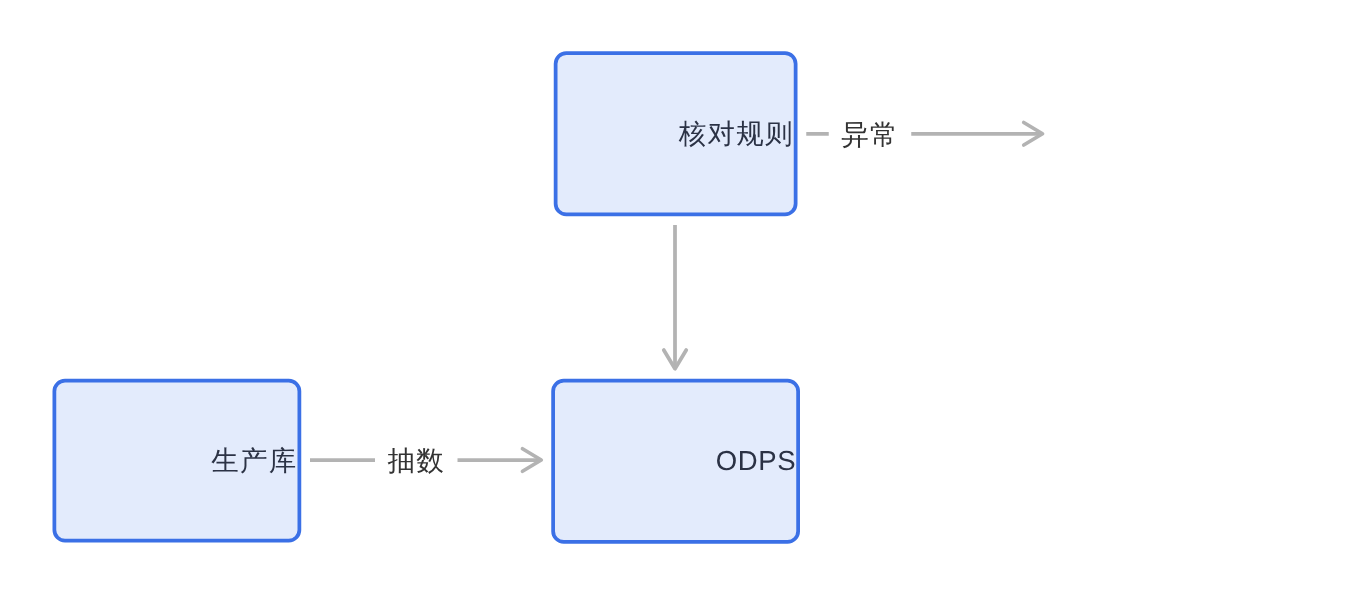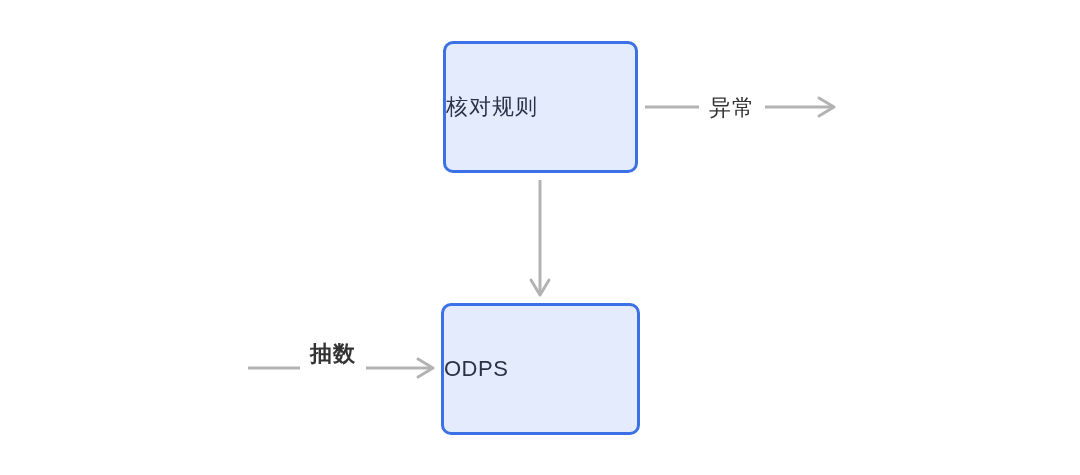--- a/index.html
+++ b/index.html
@@ -31,40 +31,40 @@
   .node{
     position:absolute;
     box-sizing:border-box;
     border:3px solid var(--node-border);
     border-radius:10px;
     background:var(--node-fill);
     color:var(--node-text);
     font-size:22px;
     display:flex;
     align-items:center;
-    justify-content:flex-start;
+    justify-content:flex-end;
     letter-spacing:1px;
   }
   .node-check-rules   {left:443px; top:41px;  width:195px; height:132px;}
   .node-fund-risk     {left:842px; top:40px;  width:198px; height:135px;}
   .node-odps          {left:441px; top:303px; width:199px; height:132px; letter-spacing:0.5px;}
   .node-production-db {left:42px;  top:303px; width:199px; height:131px;}
   .edge-label{
     position:absolute;
     transform:translate(-50%,-50%);
     background:var(--bg);
     color:var(--label-text);
     font-size:22px;
     padding:2px 10px;
     letter-spacing:1px;
     white-space:nowrap;
   }
-  .edge-label-exception{left:732px; top:108px;}
+  .edge-label-exception{left:696px; top:108px;}
   .edge-label-query    {left:540px; top:237px;}
-  .edge-label-extract  {left:333px; top:354px;font-weight:bold;}
+  .edge-label-extract  {left:333px; top:369px;}
   .watermark{
     position:absolute;
     right:17px;
     bottom:13px;
     color:var(--watermark);
     font-size:17px;
     letter-spacing:1px;
   }
 </style>
 </head>
@@ -85,20 +85,23 @@
 
   <div class="node node-check-rules">
     <span>核对规则</span>
   </div>
 
 
   <div class="node node-odps">
     <span>ODPS</span>
   </div>
 
+  <div class="node node-production-db">
+    <span>生产库</span>
+  </div>
 
   <span class="edge-label edge-label-exception">异常</span>
 
 
   <span class="edge-label edge-label-extract">抽数</span>
 
 
 </div>
 
 </body></html>

